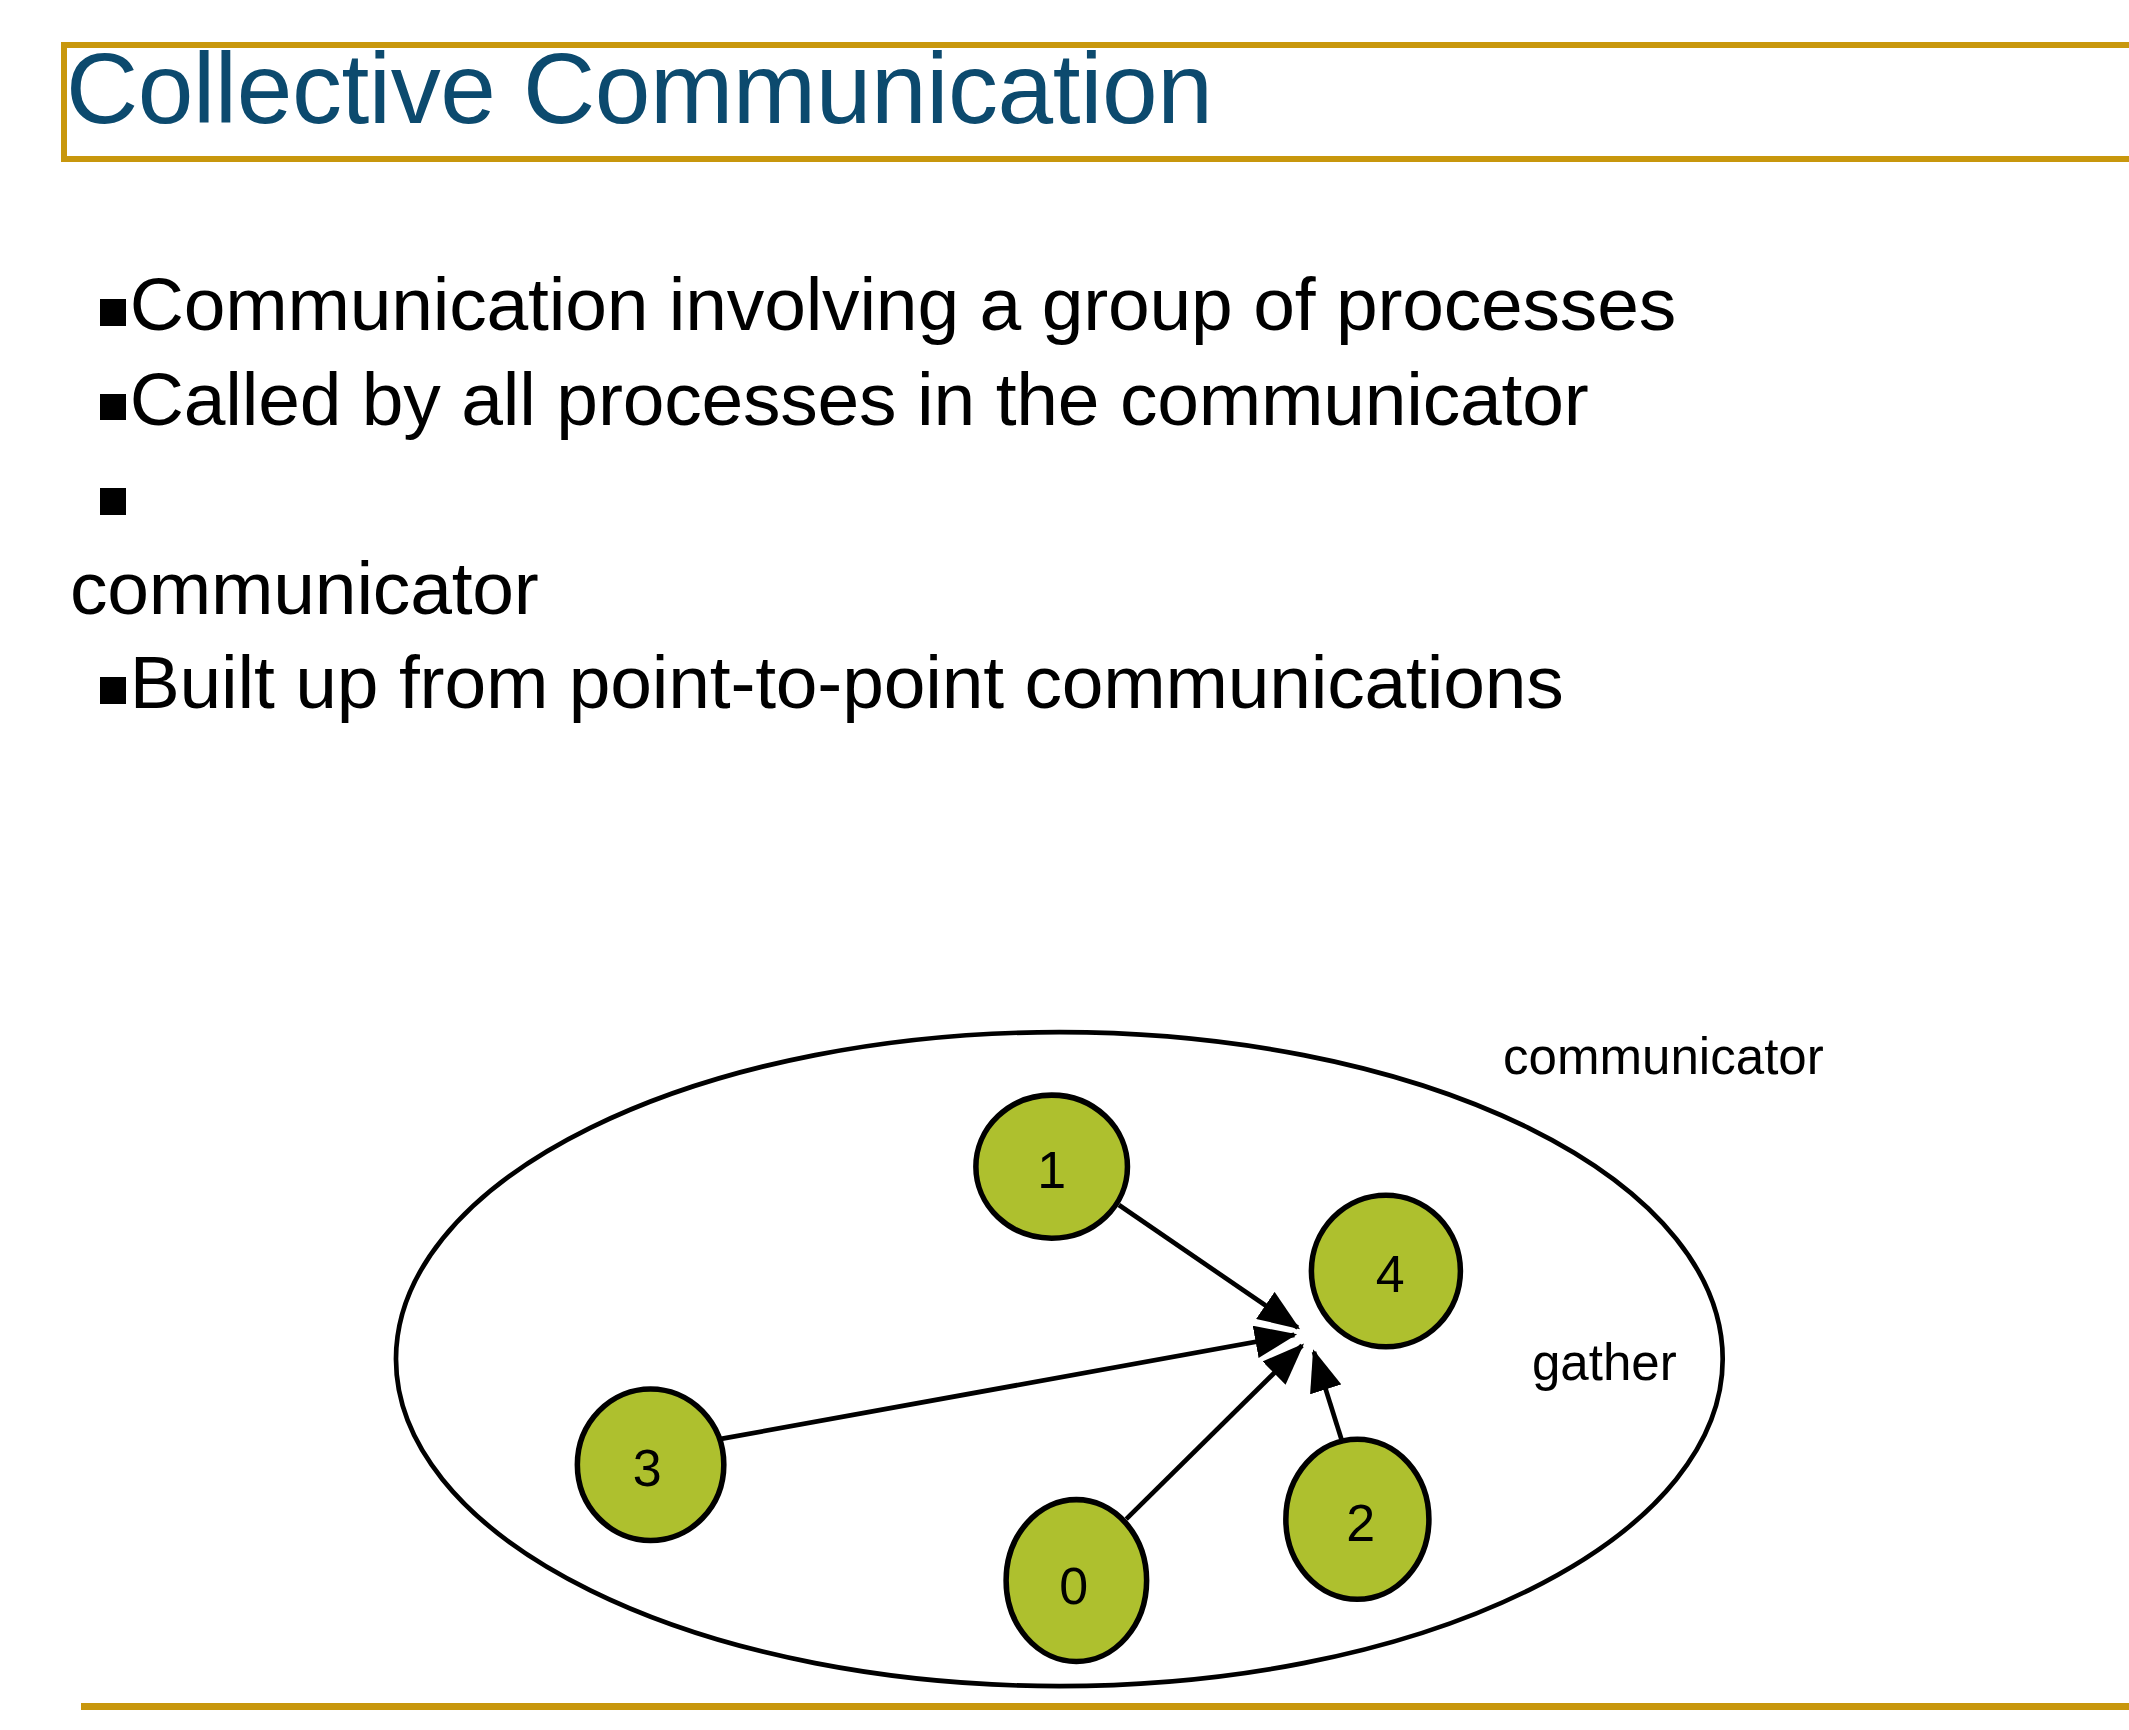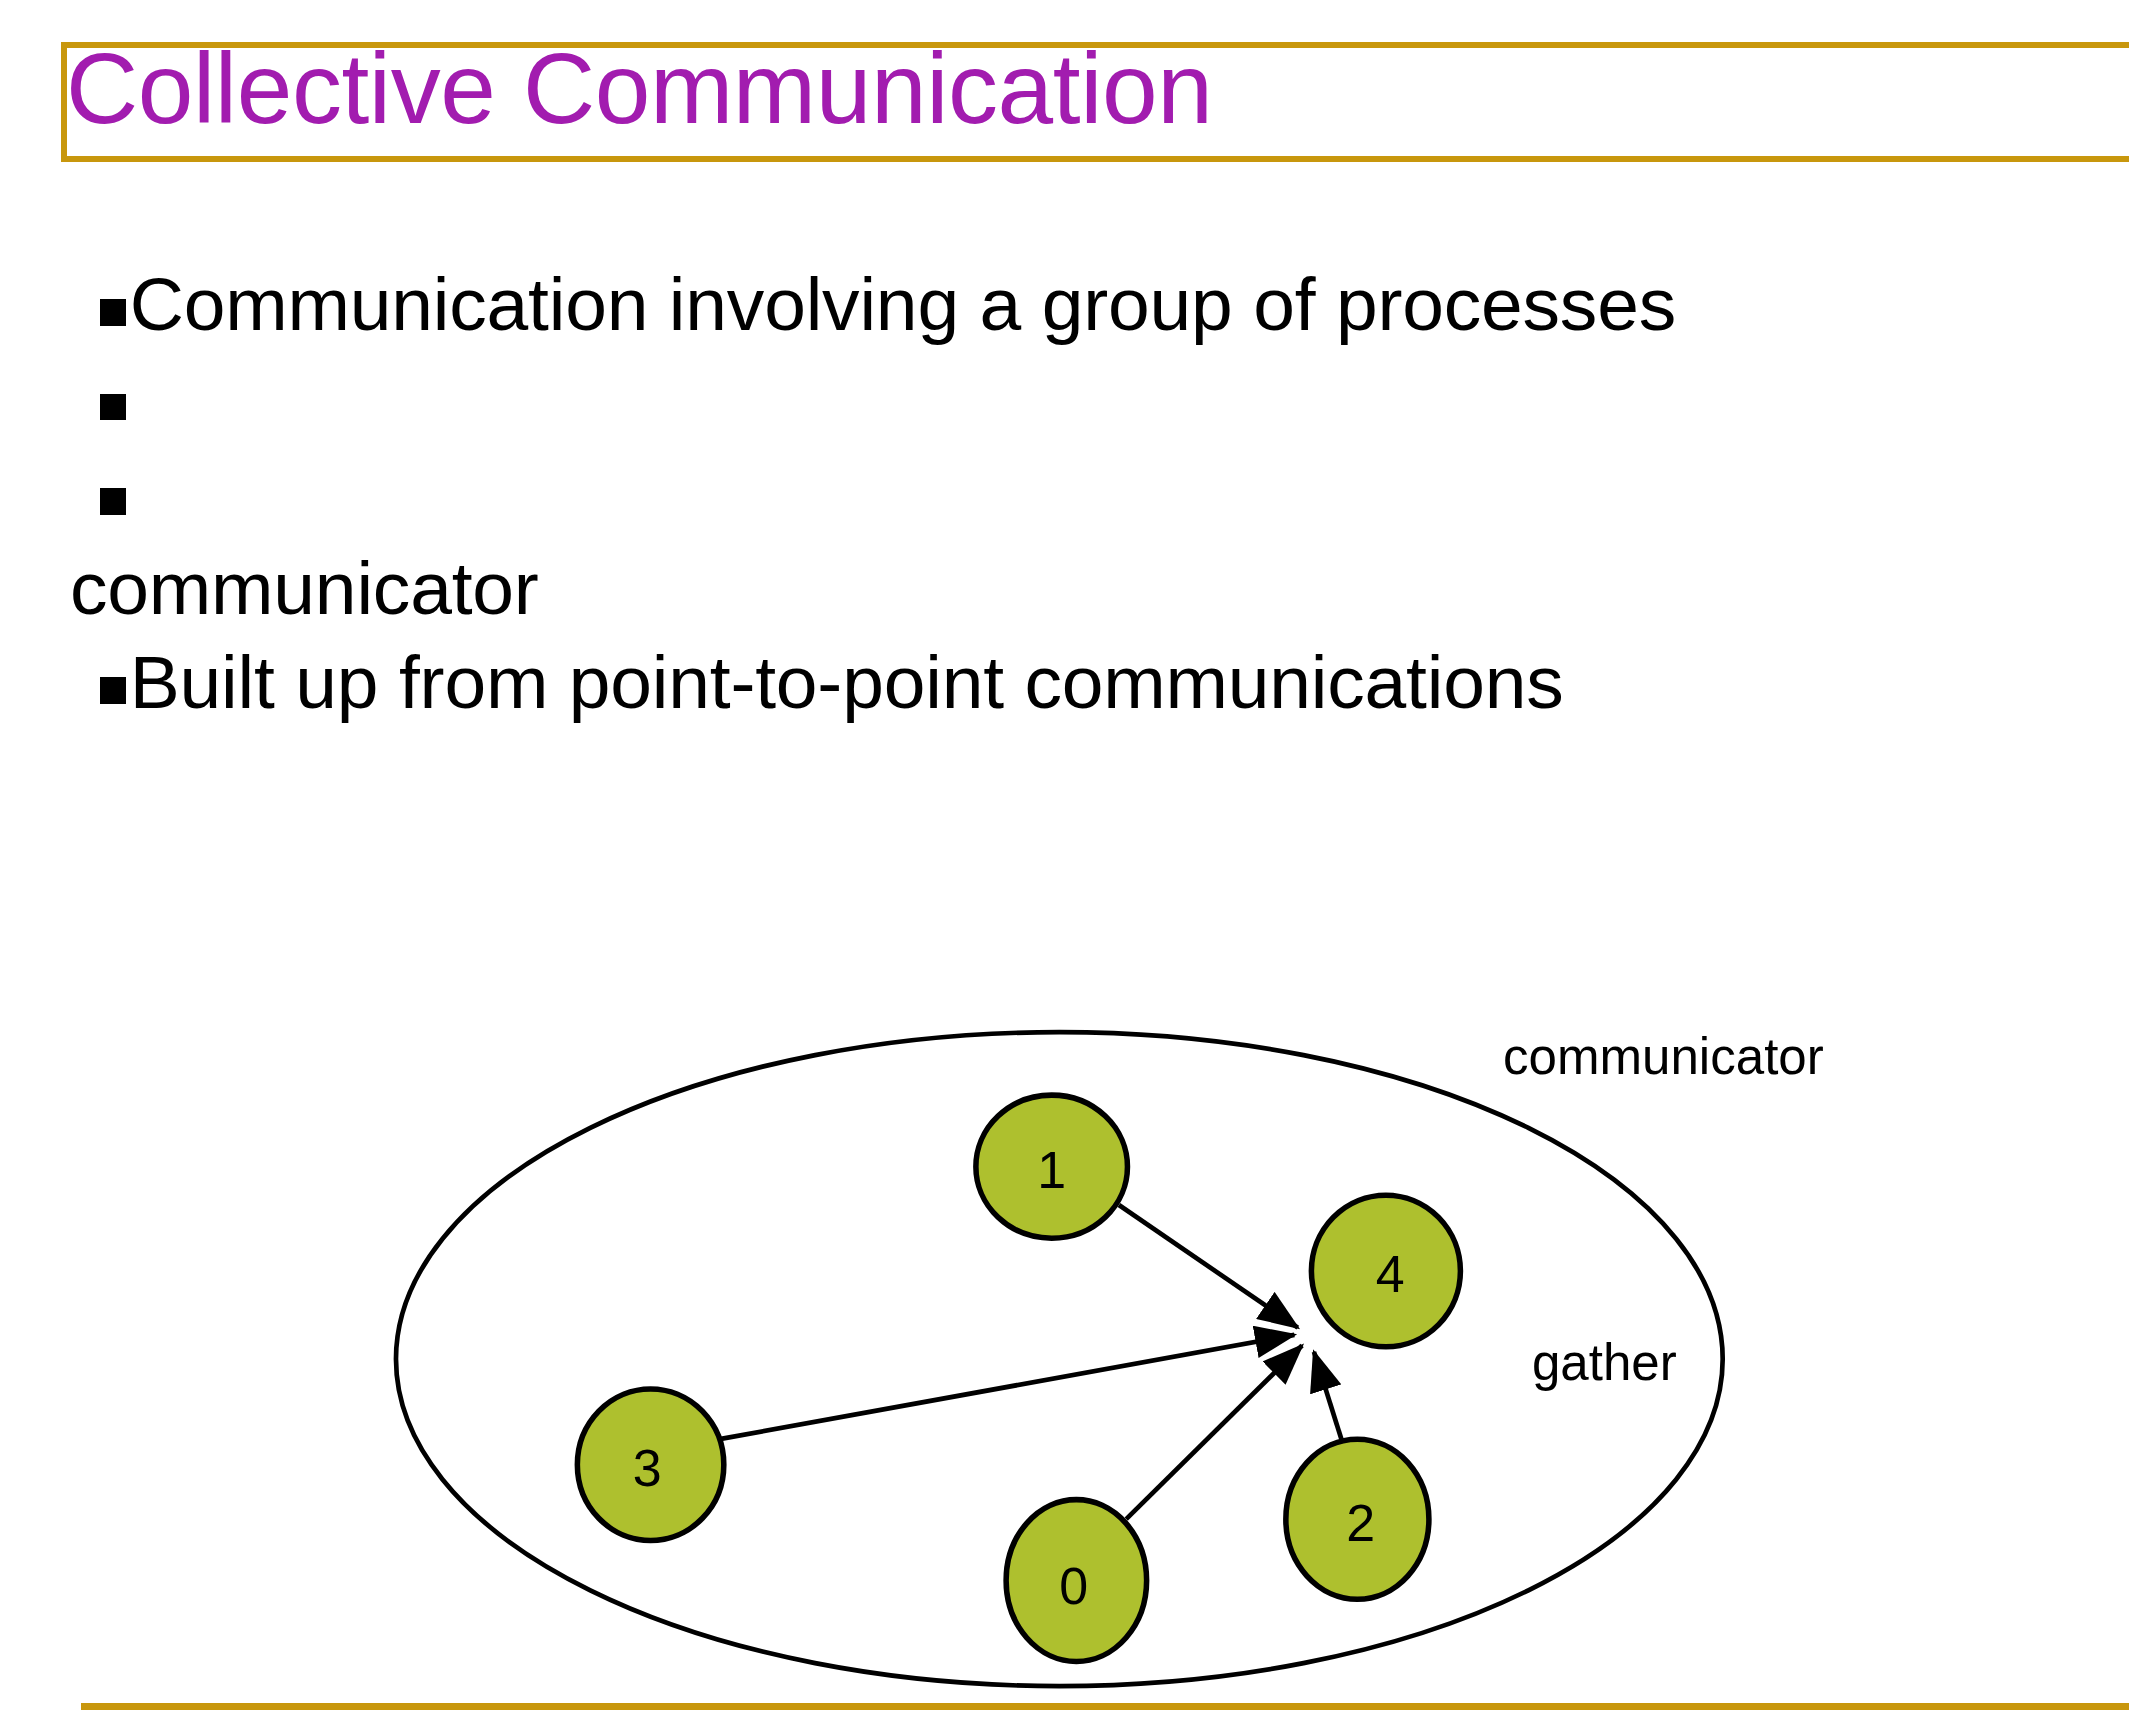--- a/index.html
+++ b/index.html
@@ -28,21 +28,21 @@
     border: 6px solid #C8970D;
     box-sizing: border-box;
     background: #ffffff;
   }
   .title-text {
     position: absolute;
     left: 66px;
     top: 38px;
     font-size: 100px;
     line-height: 1.0;
-    color: #a21caf;
+    color: #0c4a6e;
     white-space: nowrap;
     letter-spacing: -0.4px;
     font-weight: 400;
   }
 
   
   .body-list {
     position: absolute;
     left: 100px;
     top: 257px;
@@ -118,21 +118,21 @@
   <div class="title-box"></div>
   <div class="title-text">Collective Communication</div>
 
   <div class="body-list">
 
     <div class="bullet-line">
       <span class="bullet-marker"></span><span>Communication involving a group of processes</span>
     </div>
 
     <div class="bullet-line">
-      <span class="bullet-marker"></span>
+      <span class="bullet-marker"></span><span>Called by all processes in the communicator</span>
     </div>
 
     <div class="bullet-line">
       <span class="bullet-marker"></span>
     </div>
 
     <div class="cont-line">communicator</div>
 
     <div class="bullet-line">
       <span class="bullet-marker"></span><span>Built up from point-to-point communications</span>

